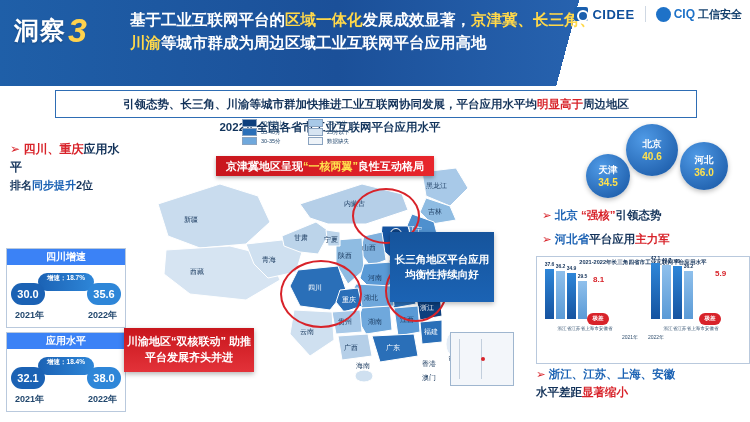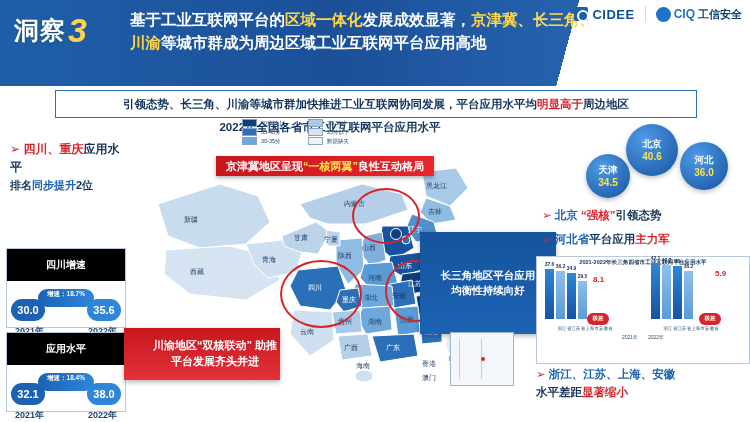--- a/index.html
+++ b/index.html
@@ -86,29 +86,28 @@
     box-shadow:0 2px 4px rgba(0,0,0,.3);
   }
   .cal-jjj .hl{color:#ffe14d;}
 
   
   .cal-csj{
     position:absolute;left:260px;top:112px;width:100px;height:66px;
     background:linear-gradient(180deg,#16549c,#1b63b4);
     color:#fff;font-size:10.5px;font-weight:bold;line-height:1.45;
     display:flex;align-items:center;justify-content:center;text-align:center;
-    box-shadow:0 2px 5px rgba(0,0,0,.28);padding:18px;margin-left:30px;
+    box-shadow:0 2px 5px rgba(0,0,0,.28);padding:2px;
   }
   .cal-chuanyu{
-    position:absolute;left:-6px;top:208px;width:130px;height:52px;
+    position:absolute;left:-6px;top:208px;width:130px;height:44px;
     background:linear-gradient(180deg,#c8161d,#e33239);
     color:#fff;font-size:11px;font-weight:bold;line-height:1.45;
     display:flex;align-items:center;justify-content:center;text-align:center;
     box-shadow:0 2px 5px rgba(0,0,0,.3);
-    padding-left:26px;
   }
   .circle-hl{
     position:absolute;border:2.4px solid #d8232a;border-radius:50%;
   }
 
   
   .inset{
     position:absolute;left:320px;top:212px;width:62px;height:52px;
     background:#f3f6fa;border:1px solid #9fb6cf;
   }
@@ -120,21 +119,21 @@
   .lc-title{font-size:12px;font-weight:bold;color:#14335a;line-height:1.5;}
   .lc-title .red{color:#d8232a;}
   .lc-title .arrow{color:#d8232a;font-weight:bold;}
   .lc-sub{font-size:11px;font-weight:bold;color:#14335a;margin-top:2px;}
   .lc-sub .blue{color:#1b62b4;}
 
   .card{
     position:absolute;width:118px;height:78px;border:1px solid #b9c9dd;background:#fff;
   }
   .card .cap{
-    height:32px;background:#000000;color:#fff;font-size:10px;font-weight:bold;
+    height:16px;background:#3b82f6;color:#fff;font-size:10px;font-weight:bold;
     display:flex;align-items:center;justify-content:center;
   }
   .card .body{position:relative;height:61px;}
   .donut{
     position:absolute;left:50%;top:8px;transform:translateX(-50%);
     width:56px;height:30px;
   }
   .donut .pill{
     position:absolute;left:0;top:0;width:56px;height:17px;border-radius:9px;
     background:linear-gradient(90deg,#1b62b4,#2e86d8);color:#fff;

